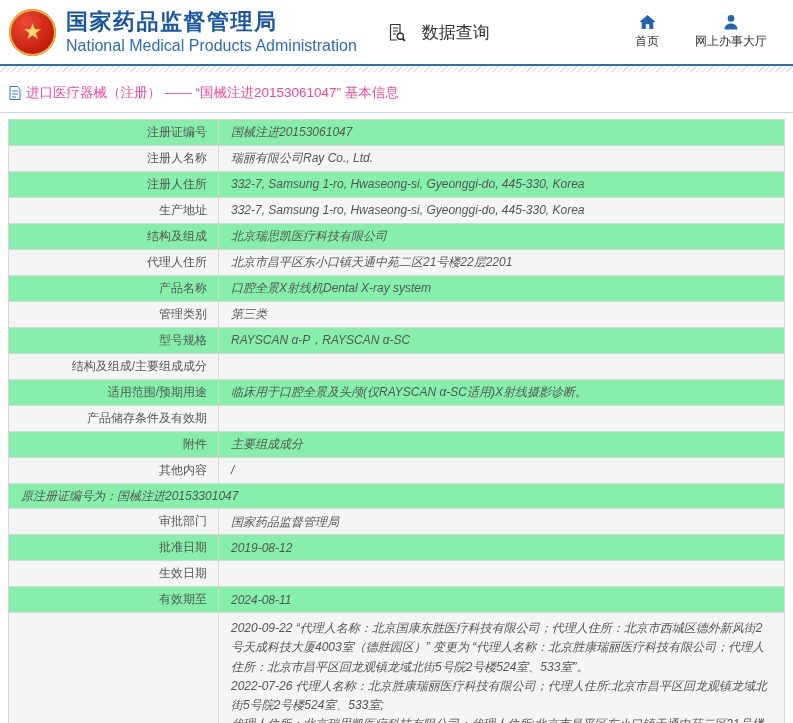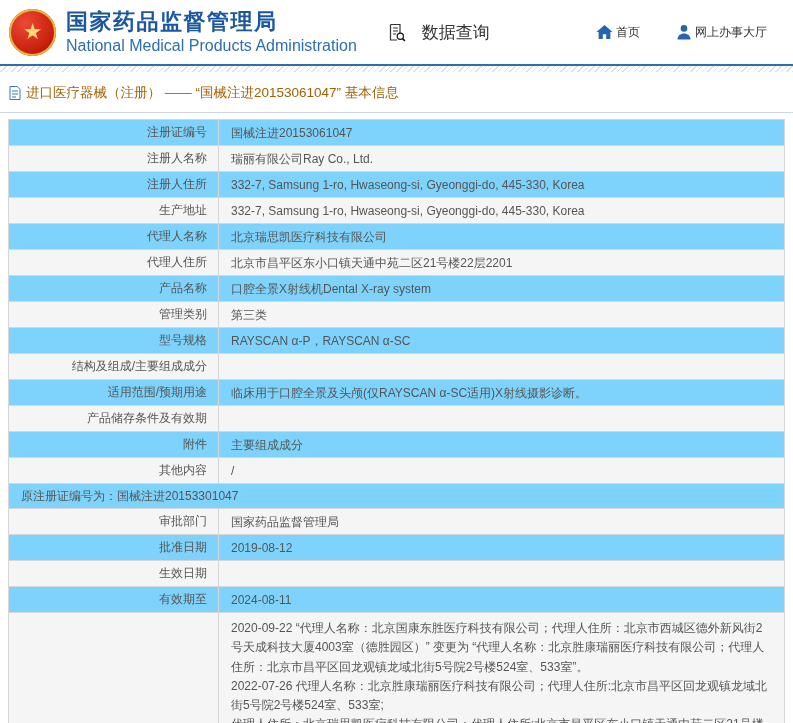--- a/index.html
+++ b/index.html
@@ -23,55 +23,55 @@
     background: radial-gradient(circle at 35% 30%, #ec4a35, #c21807 75%);
     display: flex; align-items: center; justify-content: center;
     color: #ffd873; font-size: 22px; line-height: 1;
     box-shadow: inset 0 0 0 2px #e9b43c;
   }
   .titles { margin-left: 10px; }
   .title-cn { font-size: 22px; font-weight: bold; color: #1a57a0; letter-spacing: 1.5px; line-height: 1.15; }
   .title-en { font-size: 16px; color: #2e6db4; margin-top: 2px; }
   .dq { margin-left: 30px; display: flex; align-items: center; gap: 16px; font-size: 17px; color: #333; cursor: pointer; text-align: center; }
   .hdr-nav { margin-left: auto; display: flex; gap: 36px; padding-right: 26px; }
-  .nav-item { display: flex; flex-direction: row; align-items: center; gap: 3px; font-size: 12px; color: #333; cursor: pointer; }
+  .nav-item { display: flex; flex-direction: column; align-items: center; gap: 3px; font-size: 12px; color: #333; cursor: pointer; }
 
   
   .hatch {
     height: 6px;
     background: repeating-linear-gradient(135deg, #dedede 0 1px, #ffffff 1px 4px);
   }
 
   
   .crumb {
     display: flex; align-items: center; gap: 5px;
     padding: 12px 10px 10px 9px;
-    font-size: 13.5px; color: #a16207;
+    font-size: 13.5px; color: #ec4899;
     border-bottom: 1px solid #ccd5e2;
   }
 
   
   .tbl {
     margin: 6px 8px 0 8px;
     border: 1px solid #d6d6d6;
     font-size: 12px; color: #555;
   }
-  .row { display: flex; border-bottom: 1px solid #d6d6d6; min-height: 23px; background: #7dd3fc; }
+  .row { display: flex; border-bottom: 1px solid #d6d6d6; min-height: 23px; background: #86efac; }
   .row.alt { background: #f5f5f5; }
   .lbl {
     width: 210px; flex: none;
     border-right: 1px solid #d6d6d6;
     display: flex; align-items: center; justify-content: flex-end;
     text-align: right; padding: 4px 11px 4px 6px;
     gap: 3px;
   }
   .val {
-    flex: 1; display: flex; align-items: flex-end;
+    flex: 1; display: flex; align-items: center;
     padding: 4px 12px; line-height: 1.35;
-    white-space: pre-line; word-break: break-word;
+    white-space: pre-line; word-break: break-word; font-style: italic;
   }
   #rows .row:nth-child(10) .val { line-height: 1.75; padding-top: 2px; padding-bottom: 2px; }
   #rows .row:nth-child(20) .val { line-height: 1.6; padding-top: 6px; padding-bottom: 6px; }
 
   svg { display: block; }
 </style>
 </head>
 <body>
 
 <div class="hdr">
@@ -150,21 +150,21 @@
 
   <div class="row alt">
     <div class="lbl">
           <span>生产地址</span>
         </div>
     <div class="val"><span>332-7, Samsung 1-ro, Hwaseong-si, Gyeonggi-do, 445-330, Korea</span></div>
   </div>
 
   <div class="row">
     <div class="lbl">
-          <span>代理人名称</span>
+          <span>结构及组成</span>
         </div>
     <div class="val"><span>北京瑞思凯医疗科技有限公司</span></div>
   </div>
 
   <div class="row alt">
     <div class="lbl">
           <span>代理人住所</span>
         </div>
     <div class="val"><span>北京市昌平区东小口镇天通中苑二区21号楼22层2201</span></div>
   </div>

